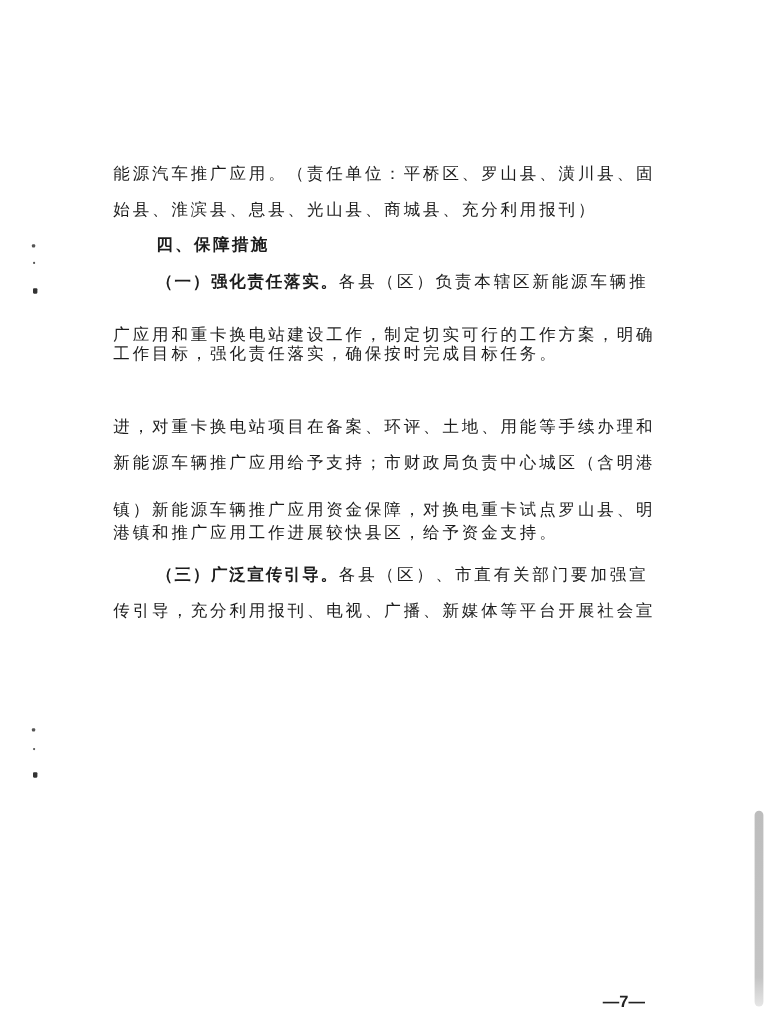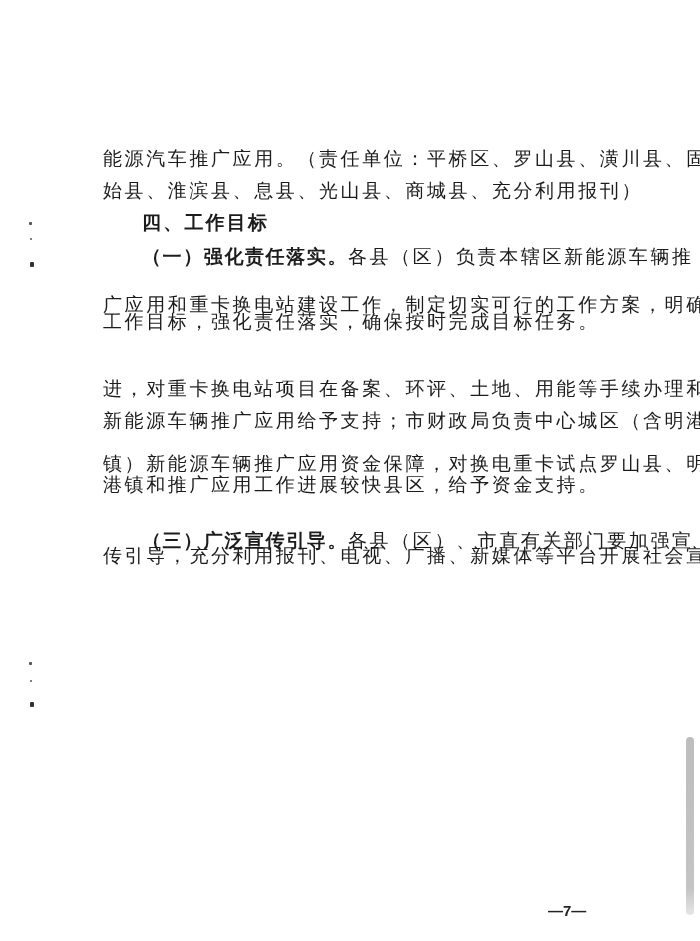--- a/index.html
+++ b/index.html
@@ -18,21 +18,21 @@
     .page {
       position: absolute;
       left: 0; top: 0;
       width: 700px; height: 941px;
       background: #ffffff;
     }
     .line {
       position: absolute;
       left: 103px;
       width: 510px;
-      font-size: 19px;
+      font-size: 15px;
       line-height: 32px;
       letter-spacing: 2.6px;
       white-space: nowrap;
       color: #1c1c1c;
     }
     .indent { left: 142px; width: 470px; }
     .heading {
       font-family: "DejaVu Sans", "Liberation Sans", sans-serif;
       font-weight: bold;
       letter-spacing: 2.2px;
@@ -82,34 +82,34 @@
   <div class="margin-mark" style="left:29px;top:222px;width:3px;height:3px;"></div>
   <div class="margin-mark" style="left:30px;top:238px;width:2px;height:2px;"></div>
   <div class="margin-mark" style="left:30px;top:262px;width:4px;height:5px;background:#333;"></div>
   <div class="margin-mark" style="left:29px;top:662px;width:3px;height:3px;"></div>
   <div class="margin-mark" style="left:30px;top:680px;width:2px;height:2px;"></div>
   <div class="margin-mark" style="left:30px;top:702px;width:4px;height:5px;background:#333;"></div>
 
   <div class="line" style="top:142px;">能源汽车推广应用。（责任单位：平桥区、罗山县、潢川县、固</div>
   <div class="line" style="top:174px;">始县、淮滨县、息县、光山县、商城县、充分利用报刊）</div>
 
-  <div class="line indent heading" style="top:206px;">四、工作目标</div>
+  <div class="line indent heading" style="top:206px;">四、保障措施</div>
 
   <div class="line indent" style="top:240px;">
     <span class="bold-lead">（一）强化责任落实。</span><span>各县（区）负责本辖区新能源车辆推</span>
   </div>
   <div class="line" style="top:272px;margin-top:16px;">广应用和重卡换电站建设工作，制定切实可行的工作方案，明确</div>
   <div class="line" style="top:305px;">工作目标，强化责任落实，确保按时完成目标任务。</div>
 
   <div class="line" style="top:372px;">进，对重卡换电站项目在备案、环评、土地、用能等手续办理和</div>
   <div class="line" style="top:404px;">新能源车辆推广应用给予支持；市财政局负责中心城区（含明港</div>
   <div class="line" style="top:447px;">镇）新能源车辆推广应用资金保障，对换电重卡试点罗山县、明</div>
   <div class="line" style="top:468px;">港镇和推广应用工作进展较快县区，给予资金支持。</div>
 
-  <div class="line indent" style="top:506px;margin-top:18px;">
+  <div class="line indent" style="top:506px;">
     <span class="bold-lead">（三）广泛宣传引导。</span><span>各县（区）、市直有关部门要加强宣</span>
   </div>
   <div class="line" style="top:539px;">传引导，充分利用报刊、电视、广播、新媒体等平台开展社会宣</div>
 
 
   <div class="page-number">—7—</div>
 
   <div class="scrollbar-track"></div>
   <div class="scrollbar-thumb"></div>
 </div>

